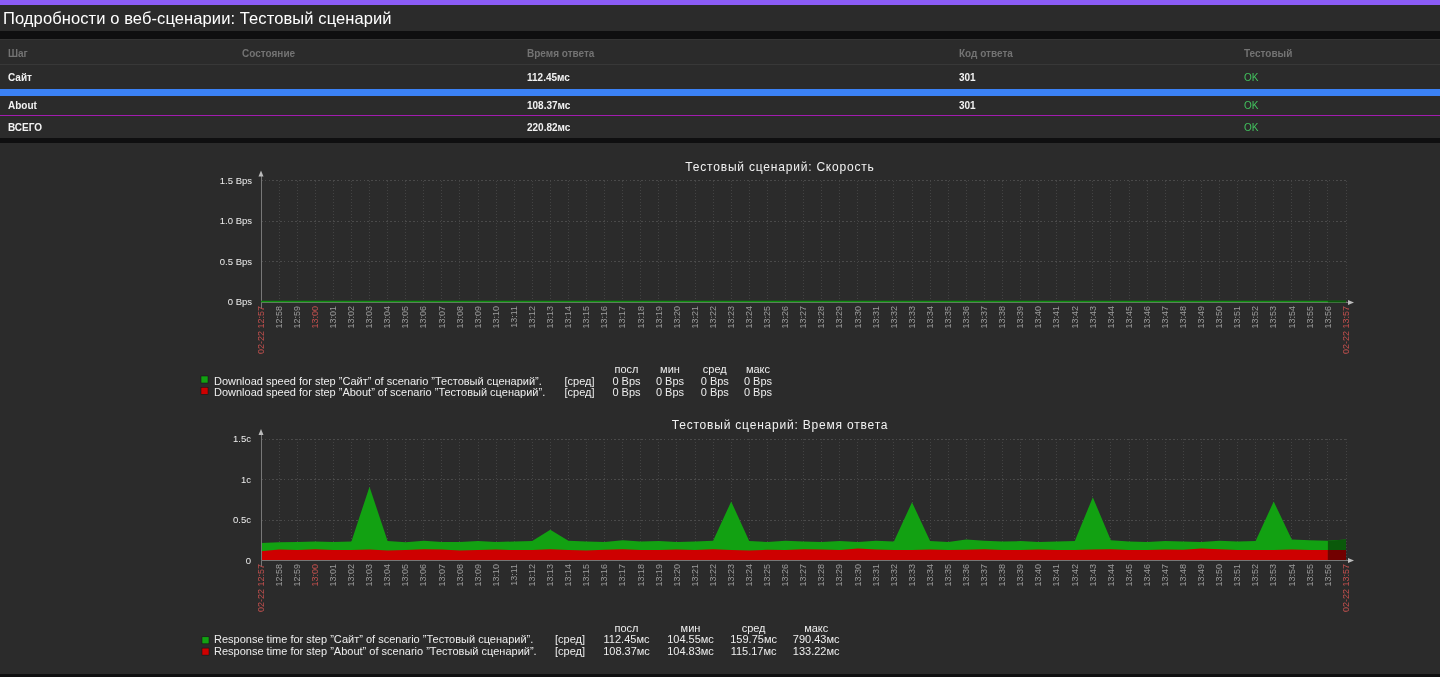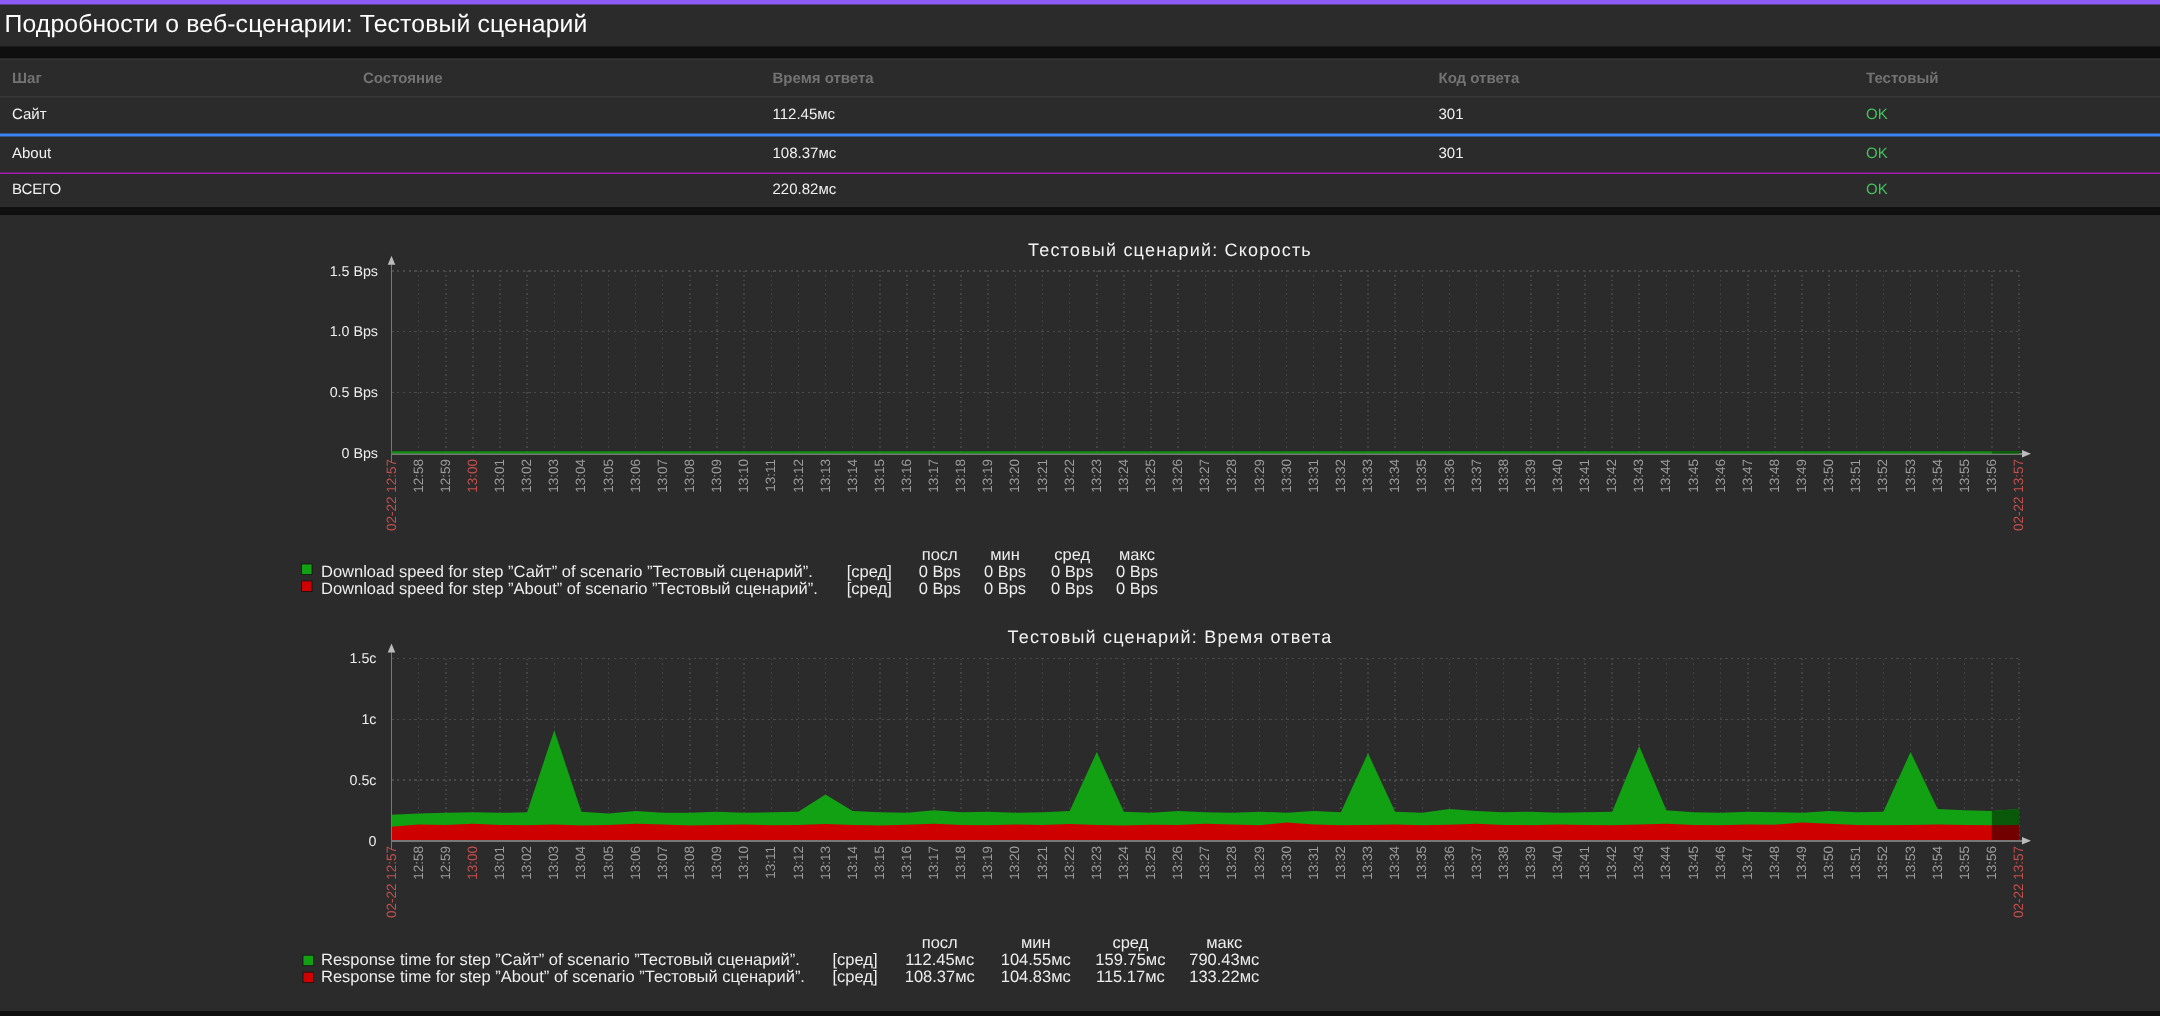--- a/index.html
+++ b/index.html
@@ -1,26 +1,26 @@
 <!DOCTYPE html>
 <html><head><meta charset="utf-8"><style>
 *{margin:0;padding:0;box-sizing:border-box}
 body{width:1440px;height:677px;background:#0f0f10;font-family:"Liberation Sans",sans-serif;position:relative;overflow:hidden}
-.titlebar{position:absolute;left:0;top:0;width:1440px;height:31px;background:#2b2b2b;border-top:3px solid #8b5cf6}
+.titlebar{position:absolute;left:0;top:0;width:1440px;height:31px;background:#2b2b2b;border-top:5px solid #8b5cf6}
 .titlebar h1{font-size:16.5px;font-weight:normal;color:#ffffff;position:absolute;left:3px;top:4px;letter-spacing:0.1px}
 .tbl{position:absolute;left:0;top:39px;width:1440px;height:99px;background:#2b2b2b}
 .row{position:absolute;left:0;width:1440px}
 .hdr{top:0;height:24.5px;color:#737373;font-size:10px}
 .r1{top:24.5px;height:25.5px;border-top:1px solid #383838}
-.r2{top:50px;height:25.5px;border-top:2px solid #3b82f6}
+.r2{top:50px;height:25.5px;border-top:7px solid #3b82f6}
 .r3{top:75.5px;height:23.5px;border-top:1px solid #a21caf}
-.cell{position:absolute;top:50%;transform:translateY(-50%);font-size:10px;color:#f2f2f2;font-weight:normal;white-space:nowrap}
+.cell{position:absolute;top:50%;transform:translateY(-50%);font-size:10px;color:#f2f2f2;font-weight:bold;white-space:nowrap}
 .hdr .cell{color:#737373;font-weight:bold;margin-top:2px}
 .ok{color:#42C35E;font-weight:normal}
-.c1{left:8px}.c2{left:242px}.c3{left:515px}.c4{left:959px}.c5{left:1244px}
+.c1{left:8px}.c2{left:242px}.c3{left:527px}.c4{left:959px}.c5{left:1244px}
 </style></head>
 <body>
 <div class="titlebar">
     <h1>Подробности о веб-сценарии: Тестовый сценарий</h1>
   </div>
 <div class="tbl">
   <div class="row hdr">
       <span class="cell c1">Шаг</span>
       <span class="cell c2">Состояние</span>
       <span class="cell c3">Время ответа</span>

